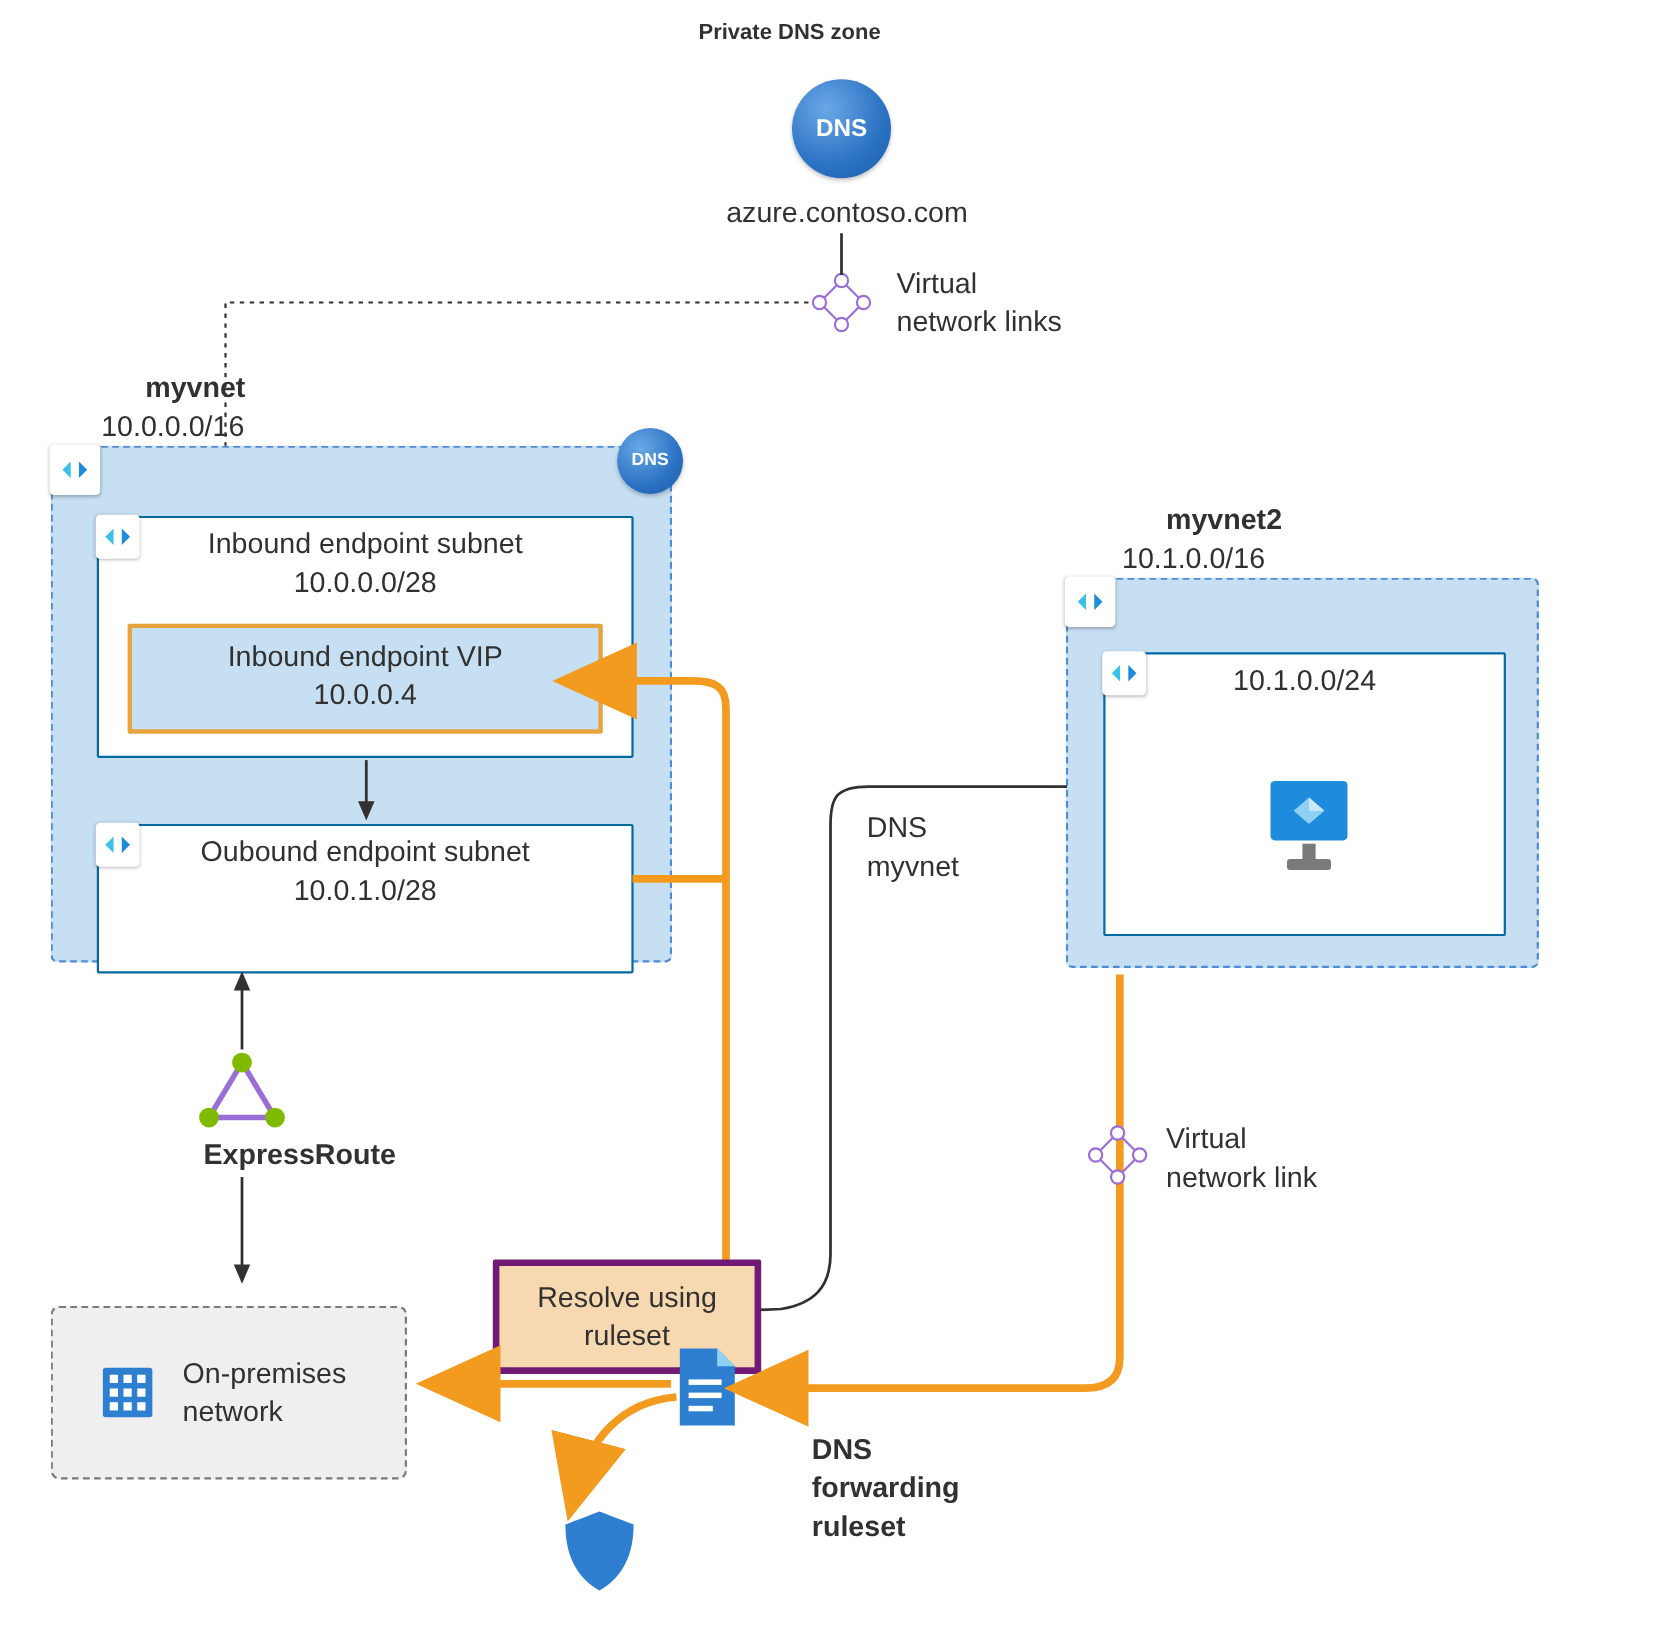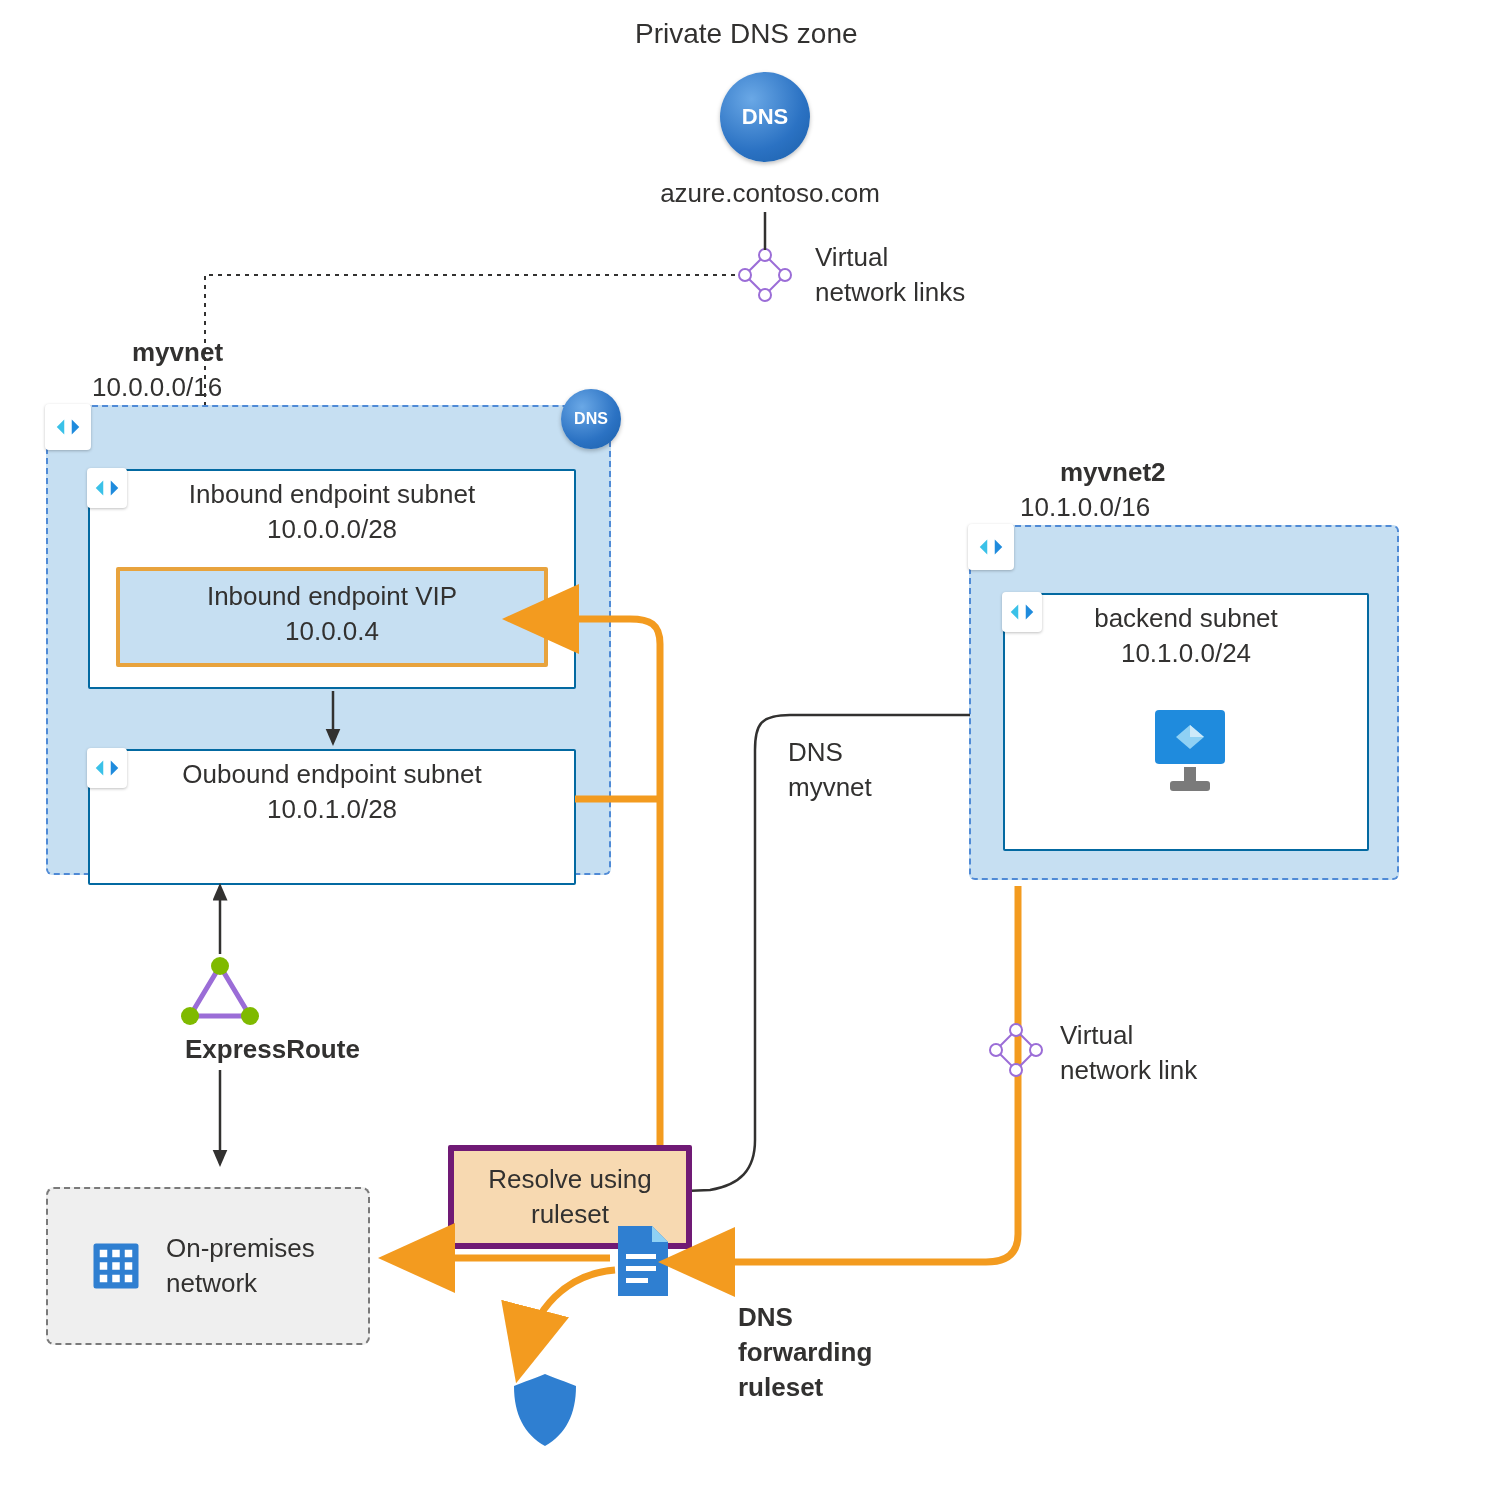--- a/index.html
+++ b/index.html
@@ -10,22 +10,22 @@
     color: #323130;
   }
   .canvas {
     position: relative;
     width: 1509px;
     height: 1491px;
     background: #fff;
   }
   .title {
     position: absolute;
-    font-weight: 400;
-    font-size: 28px;
+    font-weight: 700;
+    font-size: 20px;
   }
   .vnet-box {
     position: absolute;
     border: 2px dashed #4f8ad6;
     background: #c6dff2;
     border-radius: 6px;
   }
   .vnet-icon {
     position: absolute;
     width: 46px;
@@ -223,21 +223,20 @@
         </svg>
     </div>
     <div class="subnet-box" style="left:32px; top:66px; width:366px; height:258px;">
       <div class="vnet-icon" style="left:-3px; top:-3px; width:40px; height:40px;">
         <svg viewBox="0 0 24 24">
             <path d="M3 12 L9 6 L9 18 Z" fill="#3ac1e8"></path>
             <path d="M21 12 L15 6 L15 18 Z" fill="#1f8bdd"></path>
           </svg>
       </div>
       <div class="subnet-label">
-        <div>backend subnet</div>
         <div>10.1.0.0/24</div>
       </div>
       <svg style="position:absolute; left:145px; top:110px;" width="80" height="100">
         <rect x="5" y="5" width="70" height="54" rx="4" fill="#1f8bdd"></rect>
         <path d="M40 20 L54 32 L40 44 L26 32 Z" fill="#8fd1f4"></path>
         <path d="M40 20 L54 32 L40 32 Z" fill="#cce9f9"></path>
         <rect x="34" y="62" width="12" height="14" fill="#7a7a7a"></rect>
         <rect x="20" y="76" width="40" height="10" rx="3" fill="#7a7a7a"></rect>
       </svg>
     </div>

